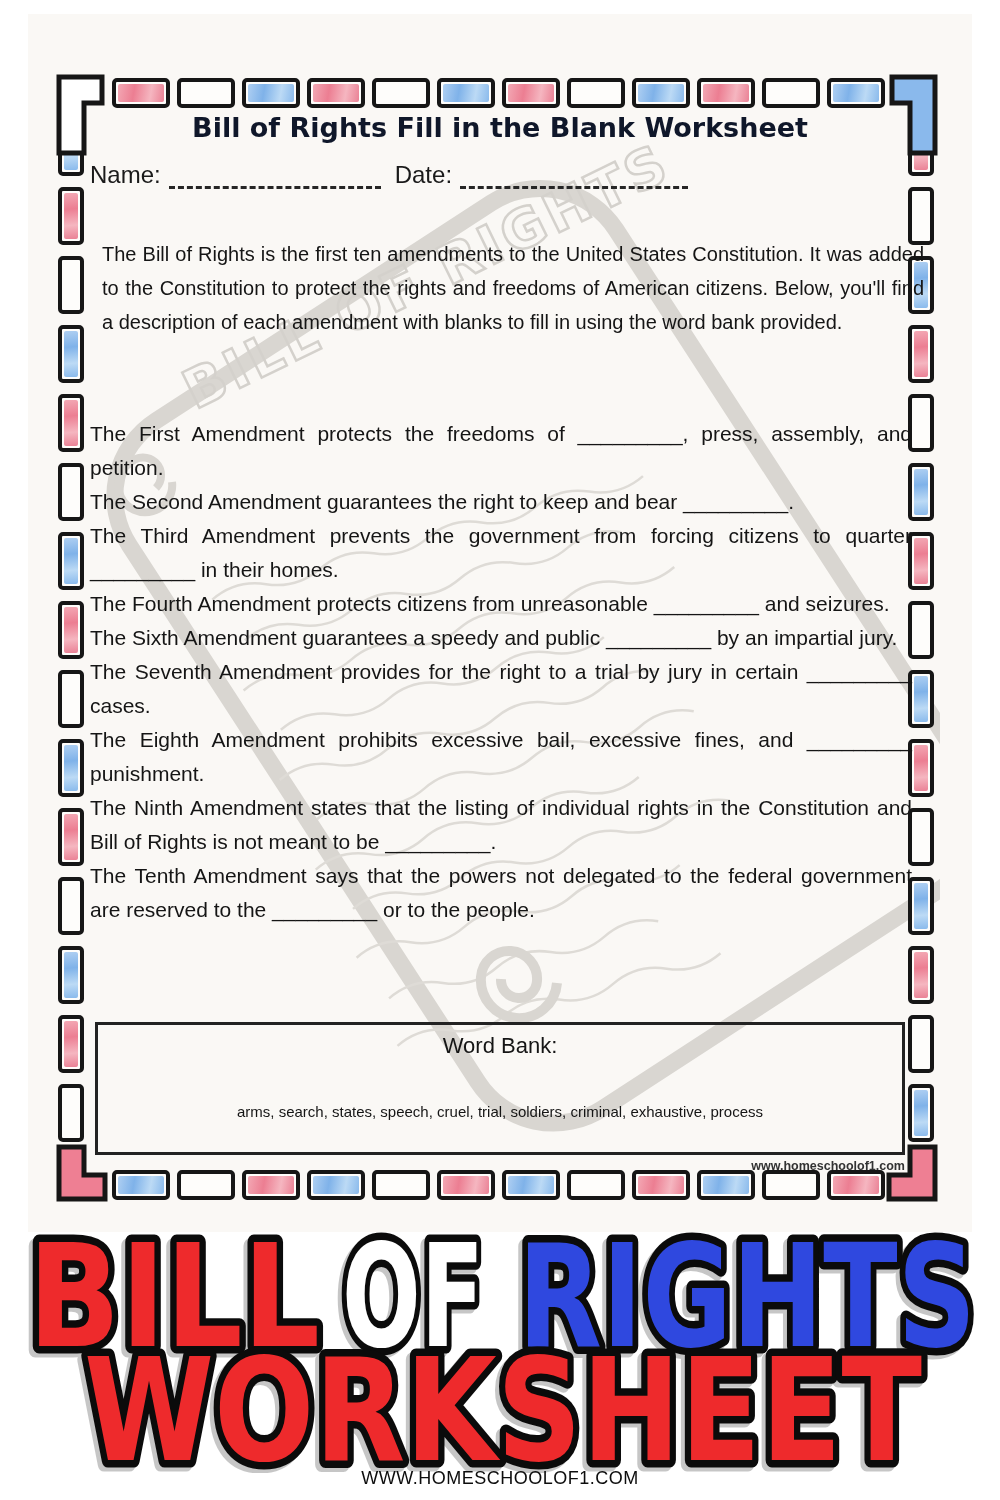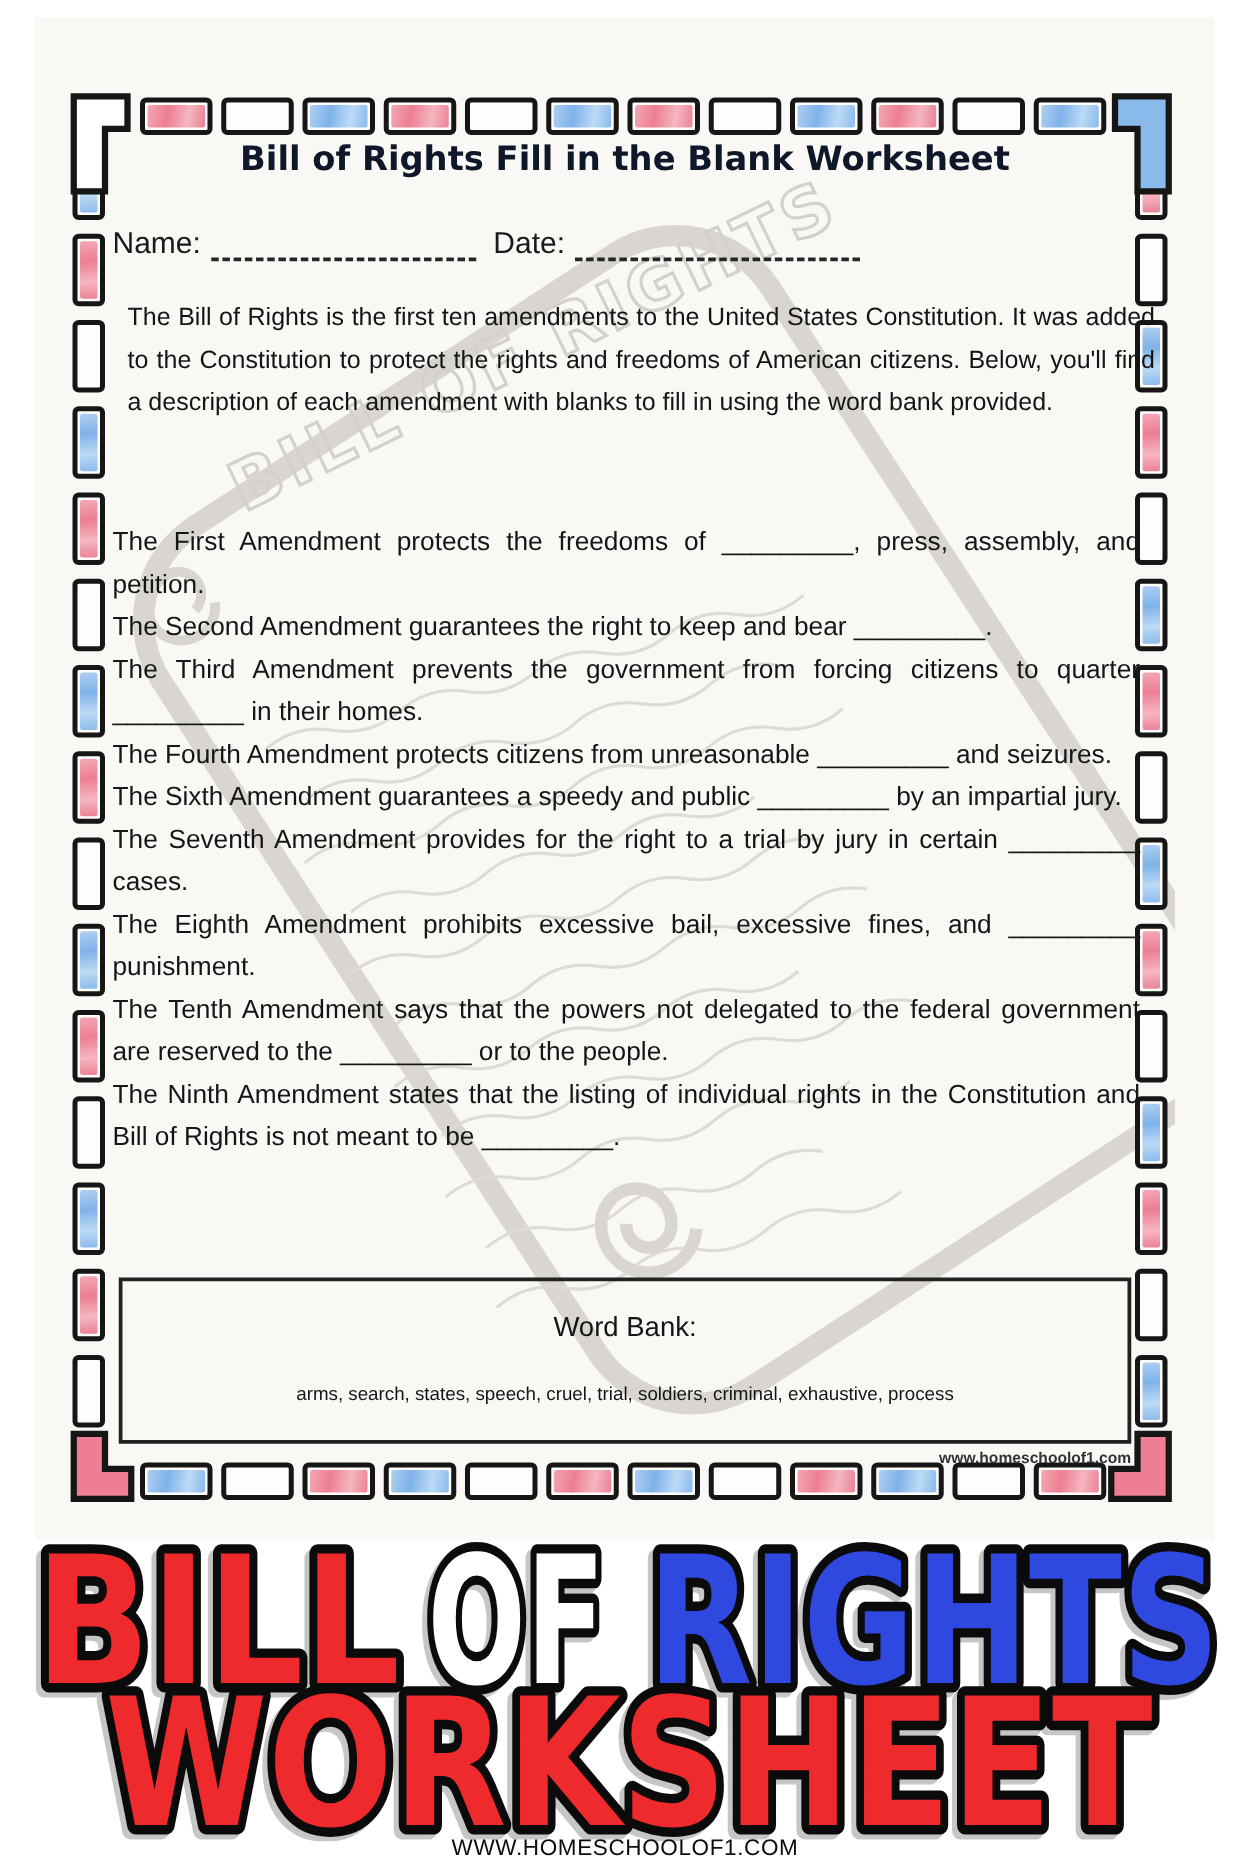--- a/index.html
+++ b/index.html
@@ -29,36 +29,36 @@
   .h .fill-red{background:linear-gradient(100deg,#f3a8b4,#ec7e92 35%,#f5b6c0 70%,#ea8195);}
   .h .fill-blue{background:linear-gradient(100deg,#aecff2,#7fb2e9 35%,#bcdaf5 70%,#8abaec);}
   .v .fill-red{background:linear-gradient(175deg,#f3a8b4,#ec7e92 35%,#f5b6c0 70%,#ea8195);}
   .v .fill-blue{background:linear-gradient(175deg,#aecff2,#7fb2e9 35%,#bcdaf5 70%,#8abaec);}
   .corner{position:absolute;z-index:2;}
 
   
   .ws-text{color:#1a1a1a;z-index:3;}
   .ws-title{position:absolute;left:0;right:0;top:112px;text-align:center;z-index:3;
             font-family:"DejaVu Sans",sans-serif;font-weight:bold;font-size:27px;color:#0f172a;}
-  .name-row{position:absolute;left:90px;top:180px;right:95px;display:flex;align-items:flex-end;
+  .name-row{position:absolute;left:90px;top:160px;right:95px;display:flex;align-items:flex-end;
             font-size:24px;z-index:3;color:#1a1a1a;}
   .name-row .lbl{margin-right:8px;}
   .blank-line{display:inline-block;border-bottom:3px dashed #262626;height:26px;}
   .blank-name{width:212px;margin-right:14px;}
   .blank-date{width:228px;}
   .intro{position:absolute;left:102px;top:237px;width:822px;z-index:3;
          font-size:20px;line-height:34px;text-align:justify;color:#151515;}
   .amendments{position:absolute;left:90px;top:417px;width:822px;z-index:3;
               font-size:21px;line-height:34px;color:#151515;}
   .amendments p{margin:0;text-align:justify;}
 
   
   .wordbank{position:absolute;left:95px;top:1022px;width:810px;height:133px;z-index:3;
             border:3px solid #222;box-sizing:border-box;display:flex;flex-direction:column;
-            align-items:center;padding-top:24px;gap:32px;color:#151515;}
+            align-items:center;padding-top:8px;gap:44px;color:#151515;}
   .wordbank .wb-label{font-size:22px;}
   .wordbank .wb-words{font-size:15px;white-space:nowrap;}
   .website{position:absolute;right:95px;top:1159px;z-index:3;font-size:12.5px;font-weight:bold;color:#333;}
 
   
   .banner{position:absolute;left:0;top:1228px;z-index:4;}
   .bt{font-family:"DejaVu Sans",sans-serif;font-weight:bold;font-size:142px;
       paint-order:stroke;stroke:#0b0b0b;stroke-width:15px;stroke-linejoin:round;}
   .banner-shadow{filter:drop-shadow(-4px 4px 0 #c6c6c6);}
   .footer{position:absolute;left:0;right:0;top:1468px;text-align:center;z-index:4;
@@ -289,22 +289,22 @@
 <div class="intro ws-text">The Bill of Rights is the first ten amendments to the United States Constitution. It was added to the Constitution to protect the rights and freedoms of American citizens. Below, you'll find a description of each amendment with blanks to fill in using the word bank provided.</div>
 
 <div class="amendments">
   <p>The First Amendment protects the freedoms of _________, press, assembly, and petition.</p>
   <p>The Second Amendment guarantees the right to keep and bear _________.</p>
   <p>The Third Amendment prevents the government from forcing citizens to quarter _________ in their homes.</p>
   <p>The Fourth Amendment protects citizens from unreasonable _________ and seizures.</p>
   <p>The Sixth Amendment guarantees a speedy and public _________ by an impartial jury.</p>
   <p>The Seventh Amendment provides for the right to a trial by jury in certain _________ cases.</p>
   <p>The Eighth Amendment prohibits excessive bail, excessive fines, and _________ punishment.</p>
+  <p>The Ninth Amendment states that the listing of individual rights in the Constitution and Bill of Rights is not meant to be _________.</p>
   <p>The Tenth Amendment says that the powers not delegated to the federal government are reserved to the _________ or to the people.</p>
-  <p>The Ninth Amendment states that the listing of individual rights in the Constitution and Bill of Rights is not meant to be _________.</p>
 </div>
 
 <div class="wordbank">
   <div class="wb-label">Word Bank:</div>
   <div class="wb-words">arms, search, states, speech, cruel, trial, soldiers, criminal, exhaustive, process</div>
 </div>
 
 <div class="website">www.homeschoolof1.com</div>
 
 <svg class="banner" width="1000" height="245" viewBox="0 0 1000 245">

